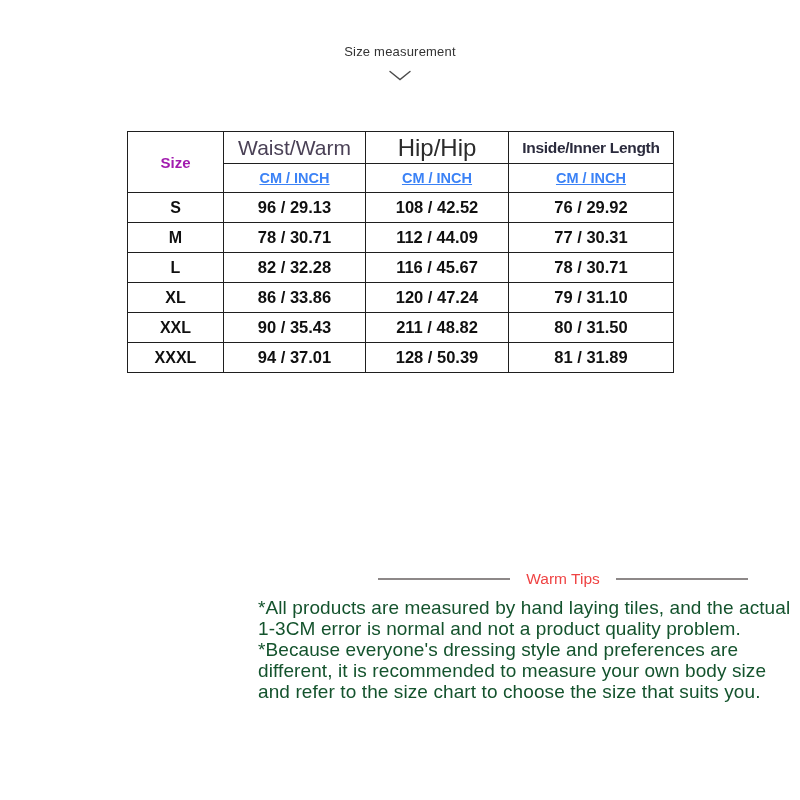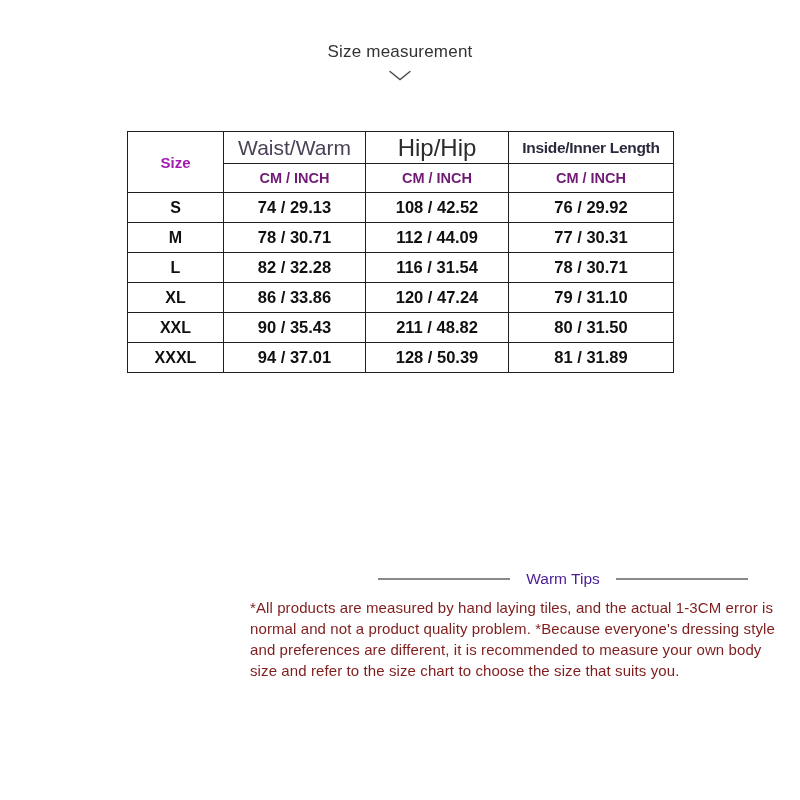--- a/index.html
+++ b/index.html
@@ -7,63 +7,63 @@
   body {
     position: relative;
     background: #ffffff;
     font-family: "Liberation Sans", "DejaVu Sans", sans-serif;
     color: #1c1c1c;
     overflow: hidden;
   }
 
   
   .title-wrap { position: absolute; top: 42px; left: 0; right: 0; text-align: center; }
-  .page-title { font-size: 17px; font-weight: 500; color: #333333; letter-spacing: 0.2px; }
+  .page-title { font-size: 13px; font-weight: 500; color: #333333; letter-spacing: 0.2px; }
   .chevron { position: absolute; top: 68px; left: 0; right: 0; text-align: center; }
 
   
   table.size-table {
     position: absolute; left: 127px; top: 131px;
     width: 546px; border-collapse: collapse; table-layout: fixed;
     background: #ffffff;
   }
   .size-table th, .size-table td {
     border: 1.5px solid #1f1f1f;
     text-align: center; vertical-align: middle;
     padding: 0; overflow: visible; white-space: nowrap;
   }
   .col-size   { width: 96px; }
   .col-waist  { width: 142px; }
   .col-hip    { width: 143px; }
   .col-inseam { width: 165px; }
 
   .size-table .hdr-row1 th { height: 32px; }
-  .size-table .hdr-row2 th { height: 29px; font-size: 14.5px; font-weight: 700; color: #701a75; }
+  .size-table .hdr-row2 th { height: 29px; font-size: 14.5px; font-weight: 700; color: #3b82f6; text-decoration: underline; }
   th.hdr-size   { font-size: 15px; font-weight: 700; color: #a21caf; }
   th.hdr-waist  { font-size: 21px; font-weight: 400; color: #4a4156; }
   th.hdr-hip    { font-size: 24px; font-weight: 300; color: #2b2b2b; margin-top: 24px; }
   th.hdr-inseam { font-size: 15.5px; font-weight: 800; color: #2b2b3d; letter-spacing: -0.3px; }
 
   .size-table tbody td { height: 30px; font-size: 16.5px; font-weight: 700; color: #101010; }
   .size-table tbody td.size-col { font-size: 16px; }
 
   
   .diagram { position: absolute; left: 0; top: 470px; width: 330px; height: 300px; }
 
   
   .tips-head {
     position: absolute; left: 378px; top: 570px; width: 370px;
     display: flex; align-items: center;
   }
   .tips-rule { flex: 1; height: 1.5px; background: #8d8888; }
-  .tips-title { margin: 0 16px; font-size: 15.5px; color: #4c1d95; white-space: nowrap; }
+  .tips-title { margin: 0 16px; font-size: 15.5px; color: #ef4444; white-space: nowrap; }
 
   .tips-body {
-    position: absolute; left: 250px; top: 597px; width: 540px;
-    font-size: 15px; line-height: 21px; color: #7f1d1d;
+    position: absolute; left: 258px; top: 597px; width: 540px;
+    font-size: 19px; line-height: 21px; color: #14532d;
     letter-spacing: 0.1px;
   }
 </style>
 </head>
 <body>
 
 <div class="title-wrap">
   <span class="page-title">Size measurement</span>
 </div>
 <div class="chevron">
@@ -88,34 +88,34 @@
     </tr>
     <tr class="hdr-row2">
       <th>CM / INCH</th>
       <th>CM / INCH</th>
       <th>CM / INCH</th>
     </tr>
   </thead>
   <tbody>
       <tr>
         <td class="size-col">S</td>
-        <td>74 / 29.13</td>
+        <td>96 / 29.13</td>
         <td>108 / 42.52</td>
         <td>76 / 29.92</td>
       </tr>
       <tr>
         <td class="size-col">M</td>
         <td>78 / 30.71</td>
         <td>112 / 44.09</td>
         <td>77 / 30.31</td>
       </tr>
       <tr>
         <td class="size-col">L</td>
         <td>82 / 32.28</td>
-        <td>116 / 31.54</td>
+        <td>116 / 45.67</td>
         <td>78 / 30.71</td>
       </tr>
       <tr>
         <td class="size-col">XL</td>
         <td>86 / 33.86</td>
         <td>120 / 47.24</td>
         <td>79 / 31.10</td>
       </tr>
       <tr>
         <td class="size-col">XXL</td>

